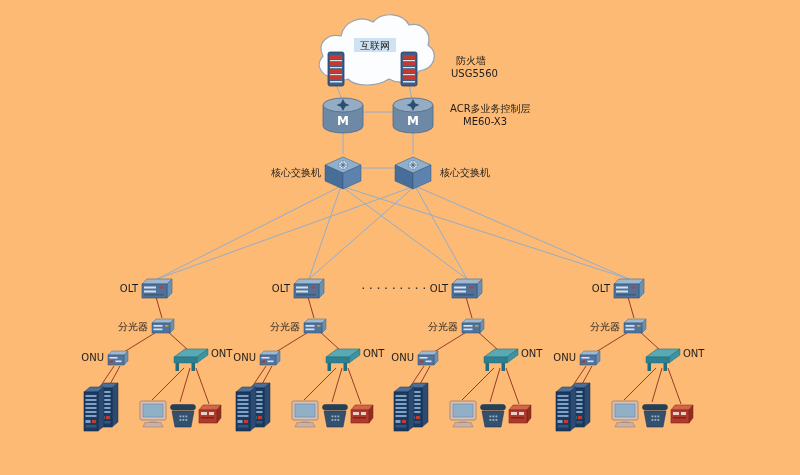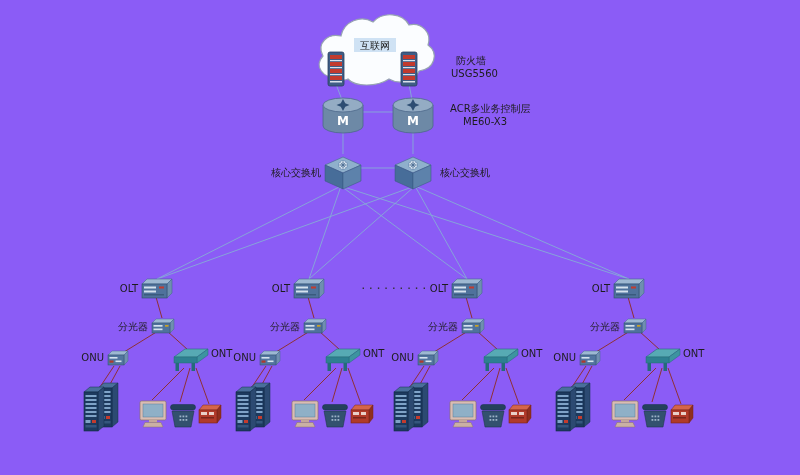--- a/index.html
+++ b/index.html
@@ -1,16 +1,16 @@
 <!DOCTYPE html>
 <html><head>
 <meta charset="utf-8">
 <style>
   html,body{margin:0;padding:0;background:#ffffff;}
-  .stage{width:800px;height:475px;background:#8b5cf6;position:relative;overflow:hidden;}
+  .stage{width:800px;height:475px;background:#fdba74;position:relative;overflow:hidden;}
   .lbl{font-family:"DejaVu Sans","Liberation Sans",sans-serif;font-size:10px;fill:#1c1c1c;}
   .dots{font-family:"DejaVu Sans Mono","DejaVu Sans",monospace;font-size:11px;fill:#333;letter-spacing:1px;}
   .backbone{stroke:#86abd6;stroke-width:0.9;fill:none;}
   .access{stroke:#8f2b1e;stroke-width:0.9;fill:none;}
   .router-m{font-family:"DejaVu Sans","Liberation Sans",sans-serif;font-weight:bold;font-size:12px;fill:#ffffff;}
 </style>
 </head>
 <body>
 
 <div class="stage">

